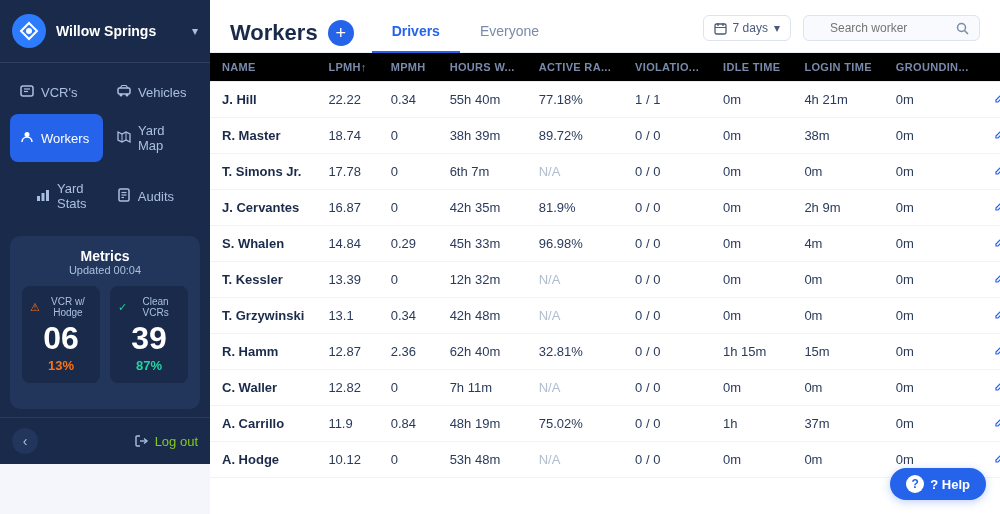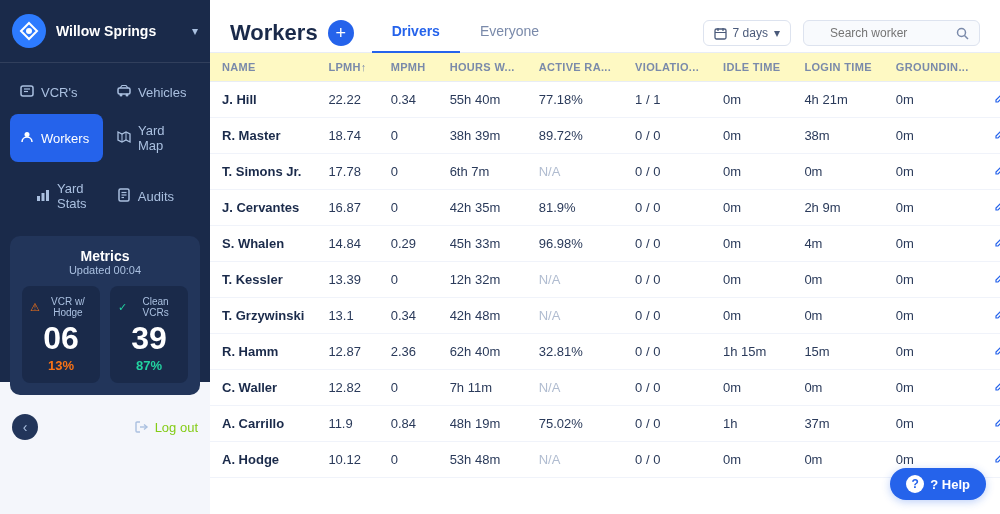--- a/index.html
+++ b/index.html
@@ -6,21 +6,21 @@
     body { font-family: 'Segoe UI', Arial, sans-serif; background: #f4f6fb; display: flex; height: 514px; overflow: hidden; font-size: 13px; }
 
     
     #sidebar {
       width: 210px;
       min-width: 210px;
       background: #1a2a4a;
       color: #fff;
       display: flex;
       flex-direction: column;
-      height: 382px;
+      height: 464px;
     }
 
     #sidebar-header {
       display: flex;
       align-items: center;
       padding: 14px 12px;
       border-bottom: 1px solid rgba(255,255,255,0.1);
       gap: 10px;
     }
     #sidebar-logo {
@@ -126,21 +126,21 @@
     .tab {
       padding: 8px 20px 12px;
       font-size: 14px; font-weight: 500; color: #7a8aaa;
       cursor: pointer; border-bottom: 2px solid transparent;
       position: relative; top: 1px;
     }
     .tab.active { color: #2563eb; border-bottom: 2px solid #2563eb; font-weight: 600; }
 
     #header-right {
       margin-left: auto; display: flex; align-items: center; gap: 12px;
-      padding-bottom: 0;
+      padding-bottom: 10px;
     }
     #date-filter {
       display: flex; align-items: center; gap: 6px;
       border: 1px solid #dde3ef; border-radius: 6px; padding: 5px 10px;
       font-size: 12px; color: #4a5a7a; cursor: pointer; background: #fff;
     }
     #search-box {
       display: flex; align-items: center; gap: 6px;
       border: 1px solid #dde3ef; border-radius: 6px; padding: 5px 10px;
       background: #f8fafd;
@@ -151,21 +151,21 @@
     }
 
     
     #table-container { flex: 1; overflow-y: auto; }
     table { width: 100%; border-collapse: collapse; }
     thead tr { border-bottom: 1px solid #e8edf5; }
     thead th {
       padding: 8px 12px 8px;
       text-align: left; font-size: 11px; font-weight: 700;
       color: #7a8aaa; text-transform: uppercase; letter-spacing: 0.03em;
-      white-space: nowrap; background: #fef9c3;
+      white-space: nowrap; background: #000000;
       position: sticky; top: 0; z-index: 1;
     }
     tbody tr { border-bottom: 1px solid #f0f3fa; }
     tbody td {
       padding: 9px 12px; font-size: 13px; color: #2a3a5a; white-space: nowrap;
     }
     .td-name { font-weight: 600; color: #1a2a4a; }
     .td-na { color: #b0bcd0; }
     .td-edit {
       color: #2563eb; cursor: pointer; font-size: 14px; text-align: right; padding-right: 16px;

